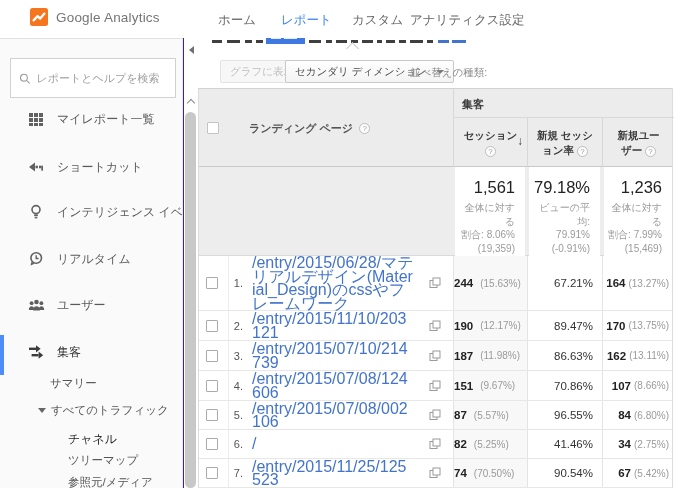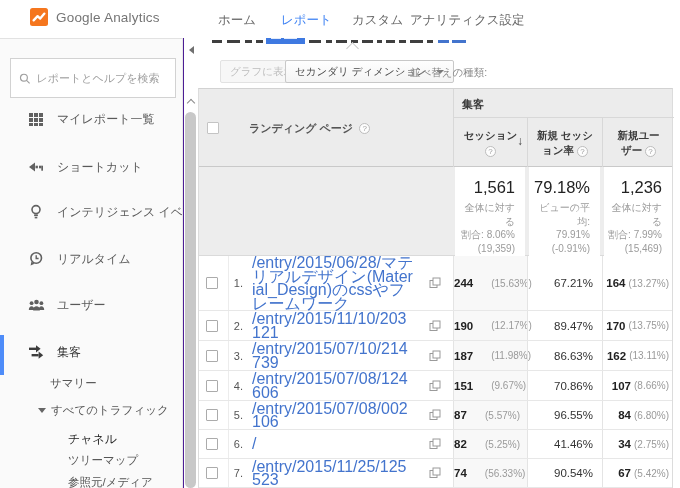--- a/index.html
+++ b/index.html
@@ -84,21 +84,21 @@
   .trow { display:flex; background:#fff; border-bottom:1px solid #e7e7e7; }
   .h55 { height:55px; } .h30 { height:30px; } .h29 { height:29px; }
   .c-check { width:30px; border-right:1px solid #ececec; display:flex; align-items:center; padding-left:7px; flex:none; }
   .cb { width:12px; height:12px; border:1px solid #ababab; border-radius:1px; background:#fff; cursor:pointer; flex:none; }
   .cb.lite { border-color:#c4c4c4; }
   .c-land { width:224px; display:flex; align-items:center; position:relative; flex:none; }
   .rank { width:14px; text-align:right; font-size:11px; color:#555; flex:none; }
   .url { margin-left:9px; font-size:16px; color:#4374cd; line-height:13.5px; max-width:162px; word-break:break-all; cursor:pointer; }
   .ext { position:absolute; right:12px; top:50%; transform:translateY(-50%); cursor:pointer; line-height:0; }
   .c-sess { width:74px; background:#f8f8f8; border-left:1px solid #e4e4e4; display:flex; align-items:center;
-            justify-content:space-between; padding-right:7px; gap:18px; flex:none; }
+            justify-content:flex-start; padding-right:7px; gap:7px; flex:none; }
   .c-rate { width:75px; border-left:1px solid #e4e4e4; display:flex; align-items:center; justify-content:flex-end;
             padding-right:9px; font-size:11.5px; color:#333; flex:none; }
   .c-users { width:72px; border-left:1px solid #e4e4e4; display:flex; align-items:center; justify-content:flex-end;
              padding-right:5px; gap:3px; flex:none;padding-left:12px; }
   .val-b { font-weight:bold; font-size:11.5px; color:#222; }
   .pct { font-size:10px; color:#9a9a9a; }
 </style>
 </head>
 <body>
 
@@ -475,21 +475,21 @@
         <div class="c-land">
           <span class="rank">7.</span>
           <span class="url">/entry/2015/11/25/125523</span>
           <span class="ext"><svg width="12" height="12" viewBox="0 0 12 12">
                 <rect x="1" y="3.5" width="7" height="7" fill="#fff" stroke="#9a9a9a"></rect>
                 <rect x="4" y="1" width="7" height="7" fill="#fff" stroke="#9a9a9a"></rect>
               </svg></span>
         </div>
         <div class="c-sess">
             <span class="val-b">74</span>
-            <span class="pct">(56.33%)</span>
+            <span class="pct">(70.50%)</span>
           </div>
         <div class="c-rate">
             <span>90.54%</span>
           </div>
         <div class="c-users">
             <span class="val-b">67</span>
             <span class="pct">(5.42%)</span>
           </div>
       </div>
 

